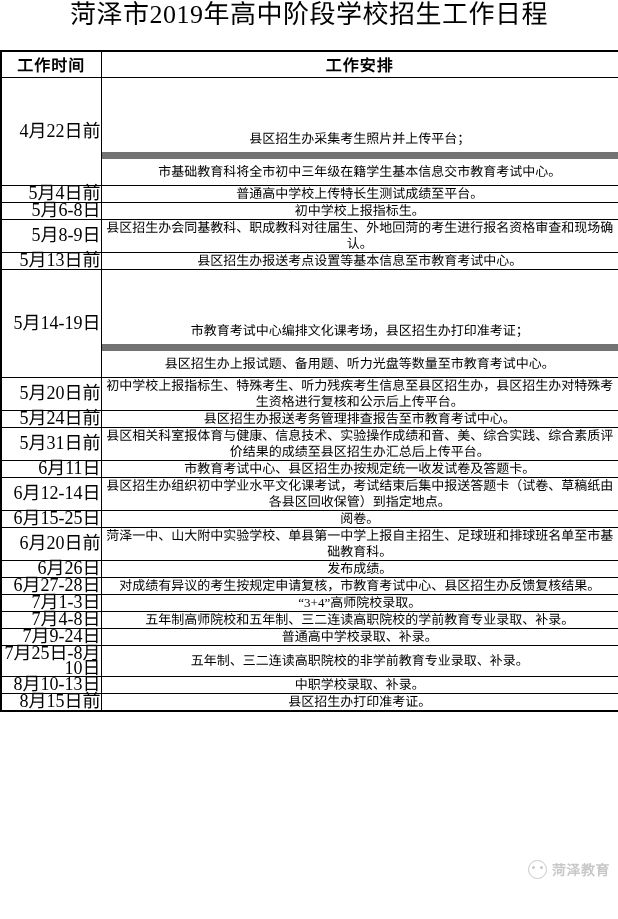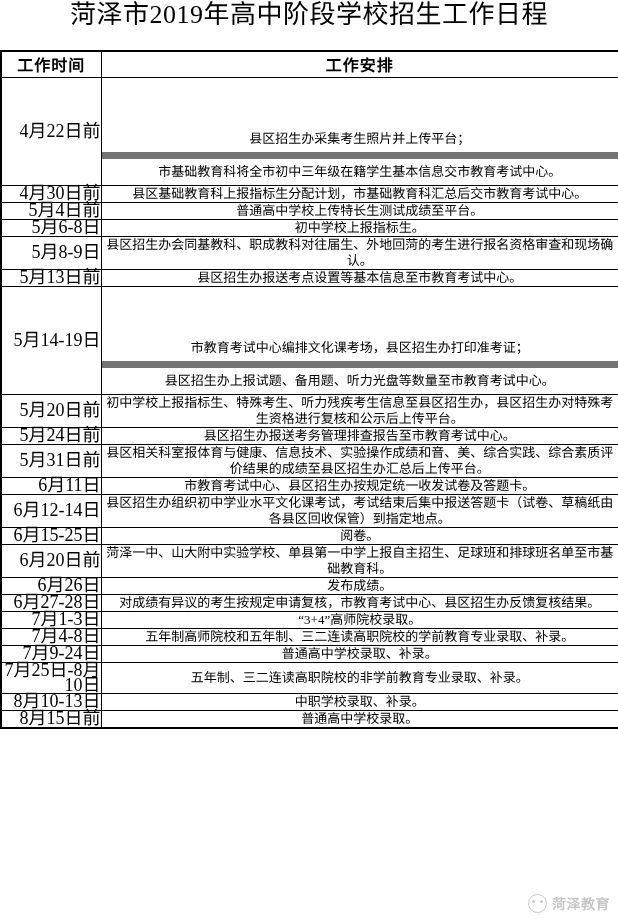--- a/index.html
+++ b/index.html
@@ -102,21 +102,21 @@
     line-height: 16px;
   }
   .sub-line + .sub-line {
     border-top: 7px solid #737373;
   }
 
   
   #watermark {
     position: absolute;
     right: 8px;
-    bottom: 6px;
+    bottom: 40px;
     display: flex;
     align-items: center;
     gap: 5px;
     opacity: 0.42;
     pointer-events: none;
   }
   #watermark .wm-logo {
     width: 17px;
     height: 17px;
     border-radius: 50%;
@@ -169,24 +169,20 @@
         <tr>
           <td class="time-cell">4月22日前</td>
           <td class="task-cell multi">
             <span class="sub-wrap">
               <span class="sub-line">县区招生办采集考生照片并上传平台；</span>
               <span class="sub-line">市基础教育科将全市初中三年级在籍学生基本信息交市教育考试中心。</span>
             </span>
           </td>
         </tr>
         <tr>
-          <td class="time-cell">4月30日前</td>
-          <td class="task-cell">县区基础教育科上报指标生分配计划，市基础教育科汇总后交市教育考试中心。</td>
-        </tr>
-        <tr>
           <td class="time-cell">5月4日前</td>
           <td class="task-cell">普通高中学校上传特长生测试成绩至平台。</td>
         </tr>
         <tr>
           <td class="time-cell">5月6-8日</td>
           <td class="task-cell">初中学校上报指标生。</td>
         </tr>
         <tr>
           <td class="time-cell">5月8-9日</td>
           <td class="task-cell">县区招生办会同基教科、职成教科对往届生、外地回菏的考生进行报名资格审查和现场确认。</td>
@@ -255,21 +251,21 @@
         <tr>
           <td class="time-cell">7月25日-8月10日</td>
           <td class="task-cell">五年制、三二连读高职院校的非学前教育专业录取、补录。</td>
         </tr>
         <tr>
           <td class="time-cell">8月10-13日</td>
           <td class="task-cell">中职学校录取、补录。</td>
         </tr>
         <tr>
           <td class="time-cell">8月15日前</td>
-          <td class="task-cell">普通高中学校录取。</td>
+          <td class="task-cell">县区招生办打印准考证。</td>
         </tr>
       </tbody>
   </table>
 
   <div id="watermark">
     <span class="wm-logo"></span>
     <span class="wm-text">菏泽教育</span>
   </div>
 
 </div>

